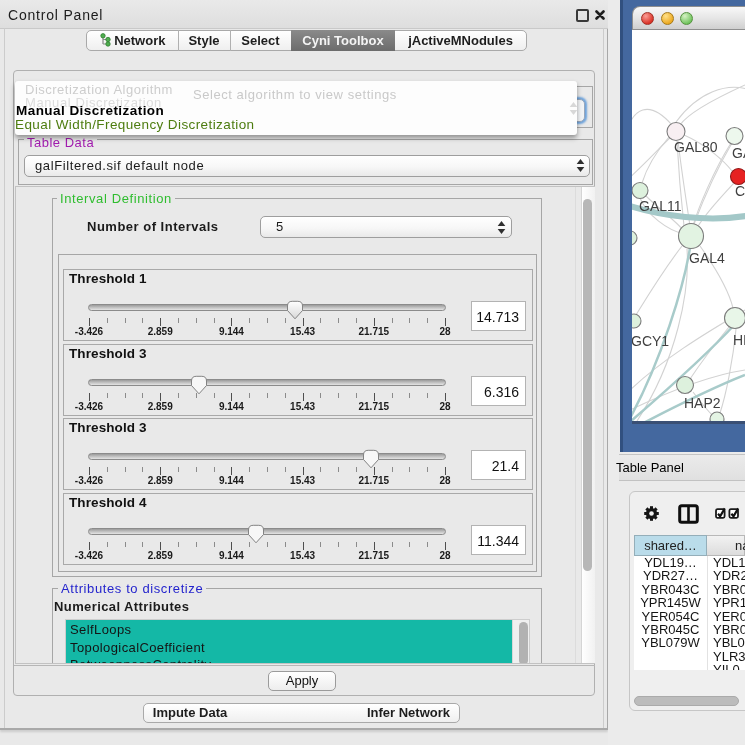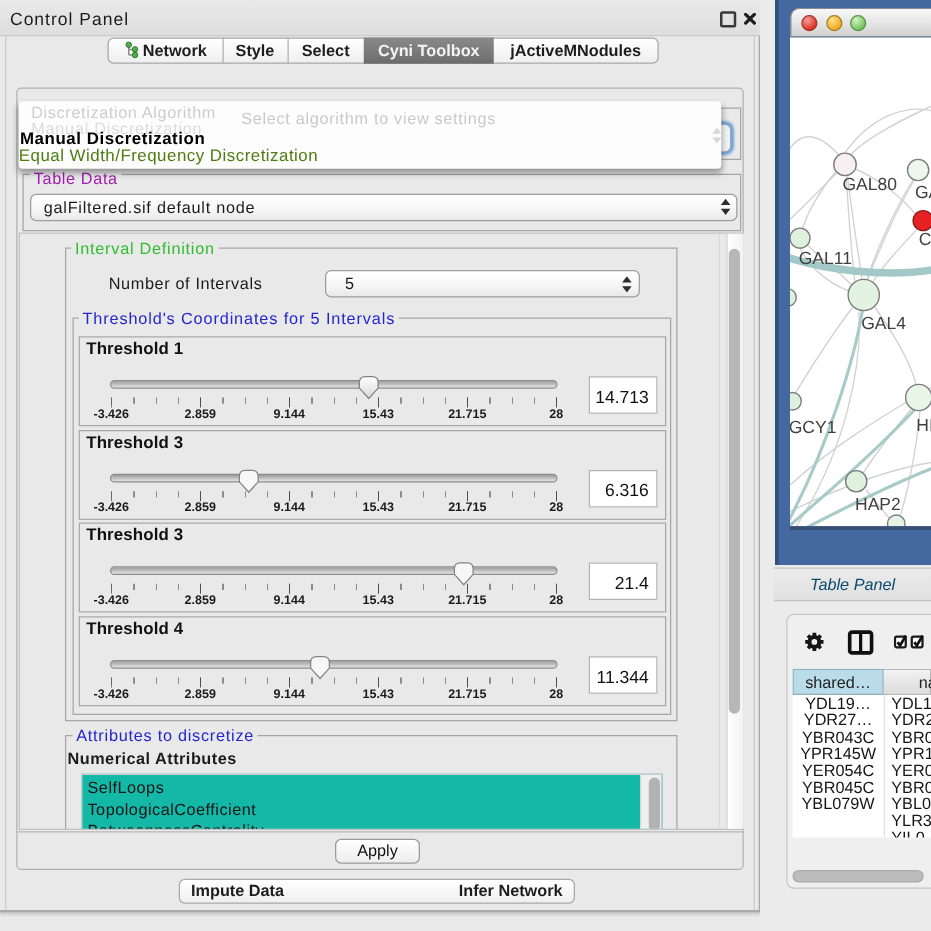--- a/index.html
+++ b/index.html
@@ -74,30 +74,29 @@
   <div class="abs" style="left:581px;top:187px;width:13px;height:476px;background:linear-gradient(90deg,#ffffff,#f1f1f1);border-left:1px solid #d5d5d5;"></div>
   <div class="abs" style="left:583px;top:199px;width:9px;height:372px;border-radius:5px;background:#b7b7b7;"></div>
 
   <div class="abs" style="left:16px;top:187px;width:565px;height:476px;overflow:hidden;">
     <div class="abs" style="left:0;top:0;width:565px;height:476px;">
 
       <div class="abs" style="left:559px;top:0;width:1px;height:476px;background:#dcdcdc;"></div>
 
       <div class="group" style="left:36px;top:11px;width:488px;height:377px;"></div>
       <div class="gtitle" style="left:41px;top:5px;color:#2fbd2f;letter-spacing:0.6px;">Interval Definition</div>
-      <div class="tx" style="left:71px;top:33px;font-weight:normal;letter-spacing:0.5px;">Number of Intervals</div>
+      <div class="tx" style="left:71px;top:33px;font-weight:bold;letter-spacing:0.5px;">Number of Intervals</div>
       <div class="combo" style="left:244px;top:29px;width:250px;height:20px;"></div>
       <div class="tx" style="left:260px;top:33px;">5</div>
       <svg class="abs" style="left:481px;top:34px;" width="9" height="13" viewBox="0 0 9 13">
             <path d="M4.5 0 L8.3 5 L0.7 5 Z" fill="#2e2e2e"></path>
             <path d="M0.7 8 L8.3 8 L4.5 13 Z" fill="#2e2e2e"></path>
           </svg>
 
       <div class="group" style="left:42px;top:67px;width:477px;height:316px;"></div>
-      <div class="gtitle" style="left:47px;top:61px;color:#2525cd;letter-spacing:0.7px;">Threshold's Coordinates for 5 Intervals</div>
 
       <div class="tbox" style="left:47px;top:82px;height:70px;">
         <div class="ttitle">Threshold 1</div>
         <div class="track"></div>
         <div class="minticks"></div>
             <div class="majticks"></div>
         <div class="slabel" style="left:-5px;">-3.426</div>
         <div class="slabel" style="left:66.2px;">2.859</div>
         <div class="slabel" style="left:137.4px;">9.144</div>
         <div class="slabel" style="left:208.6px;">15.43</div>
@@ -263,21 +262,21 @@
     <text x="-1" y="316">GCY1</text>
     <text x="101" y="315">HI</text>
     <text x="52" y="378">HAP2</text>
   </g>
 </svg>
 </div>
 
 <div class="abs" style="left:632px;top:421px;width:113px;height:3px;background:#3a4f74;"></div>
 
 <div class="abs" style="left:619px;top:454px;width:126px;height:27px;background:linear-gradient(180deg,#ebebeb,#e0e0e0);border-top:1px solid #c4c4c4;border-bottom:1px solid #c2c2c2;box-sizing:border-box;"></div>
-<div class="tx" style="left:648px;top:461px;color:#0c4a6e;font-style:italic;">Table Panel</div>
+<div class="tx" style="left:616px;top:461px;color:#000000;">Table Panel</div>
 
 <div class="abs" style="left:629px;top:491px;width:130px;height:218px;border:1px solid #c6c6c6;border-radius:6px;background:#efefef;"></div>
 
 <svg class="abs" style="left:643px;top:505px;" width="17" height="17" viewBox="0 0 17 17">
   <g fill="#151515">
         <circle cx="8.5" cy="8.5" r="5.6"></circle>
   <g stroke="#151515" stroke-width="3">
   <path d="M8.5 1.2 L8.5 15.8"></path>
           <path d="M1.2 8.5 L15.8 8.5"></path>
           <path d="M3.4 3.4 L13.6 13.6"></path>

